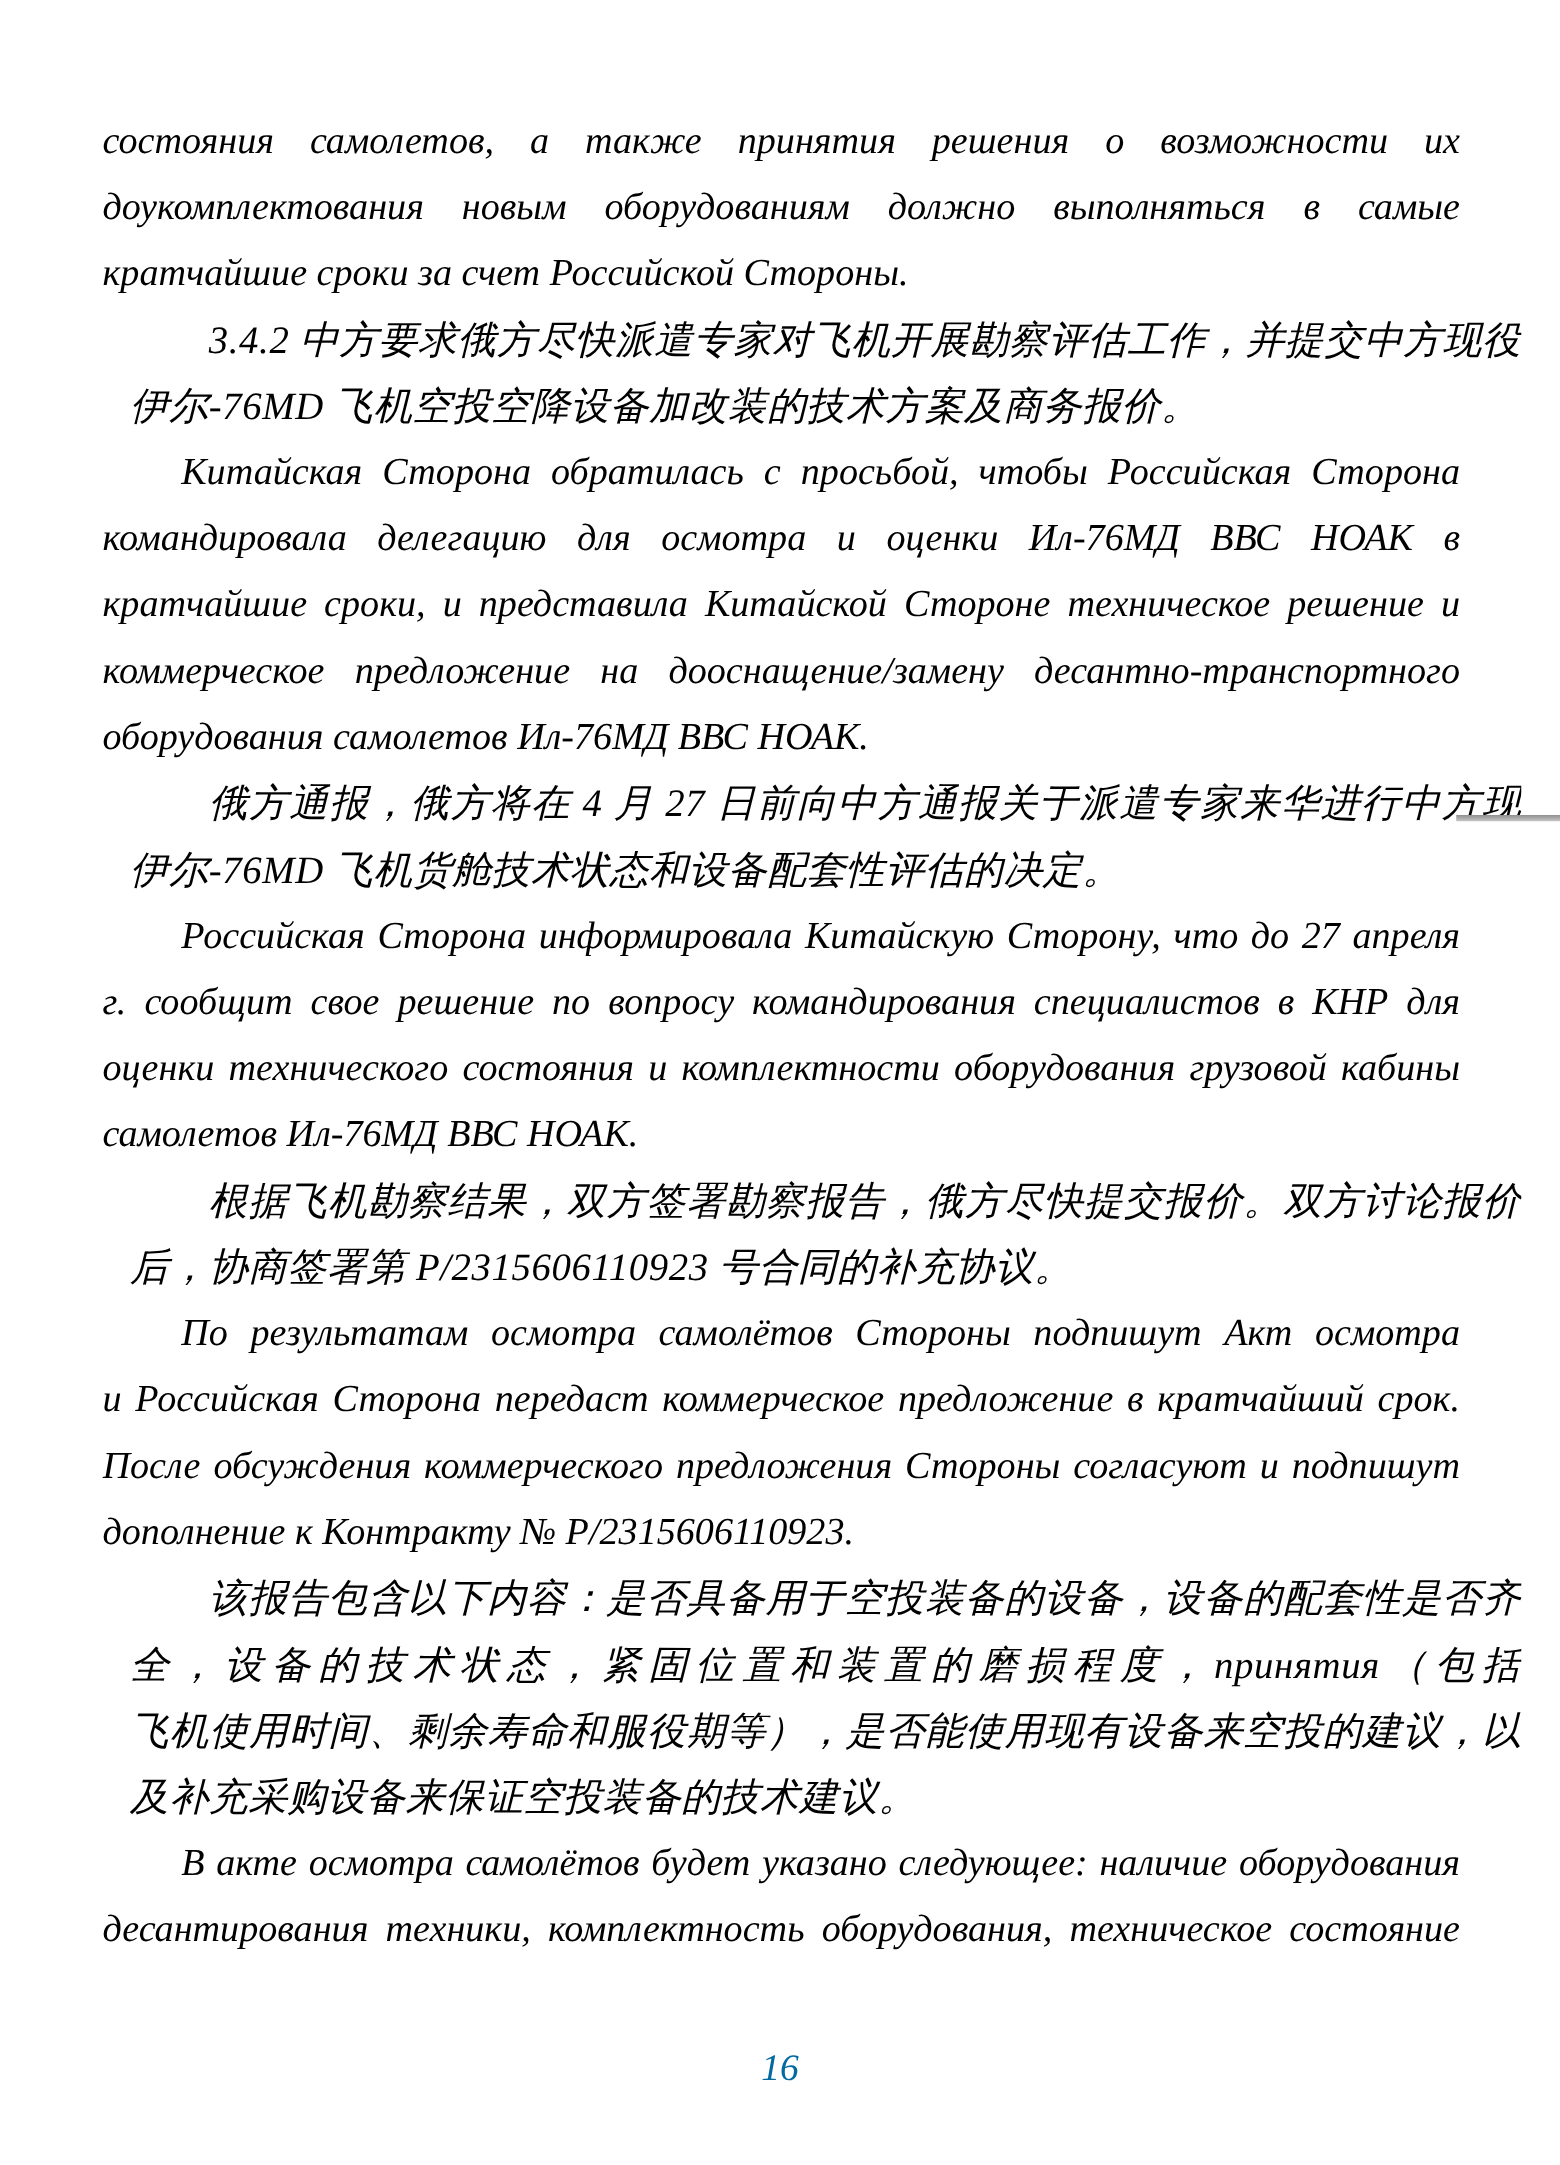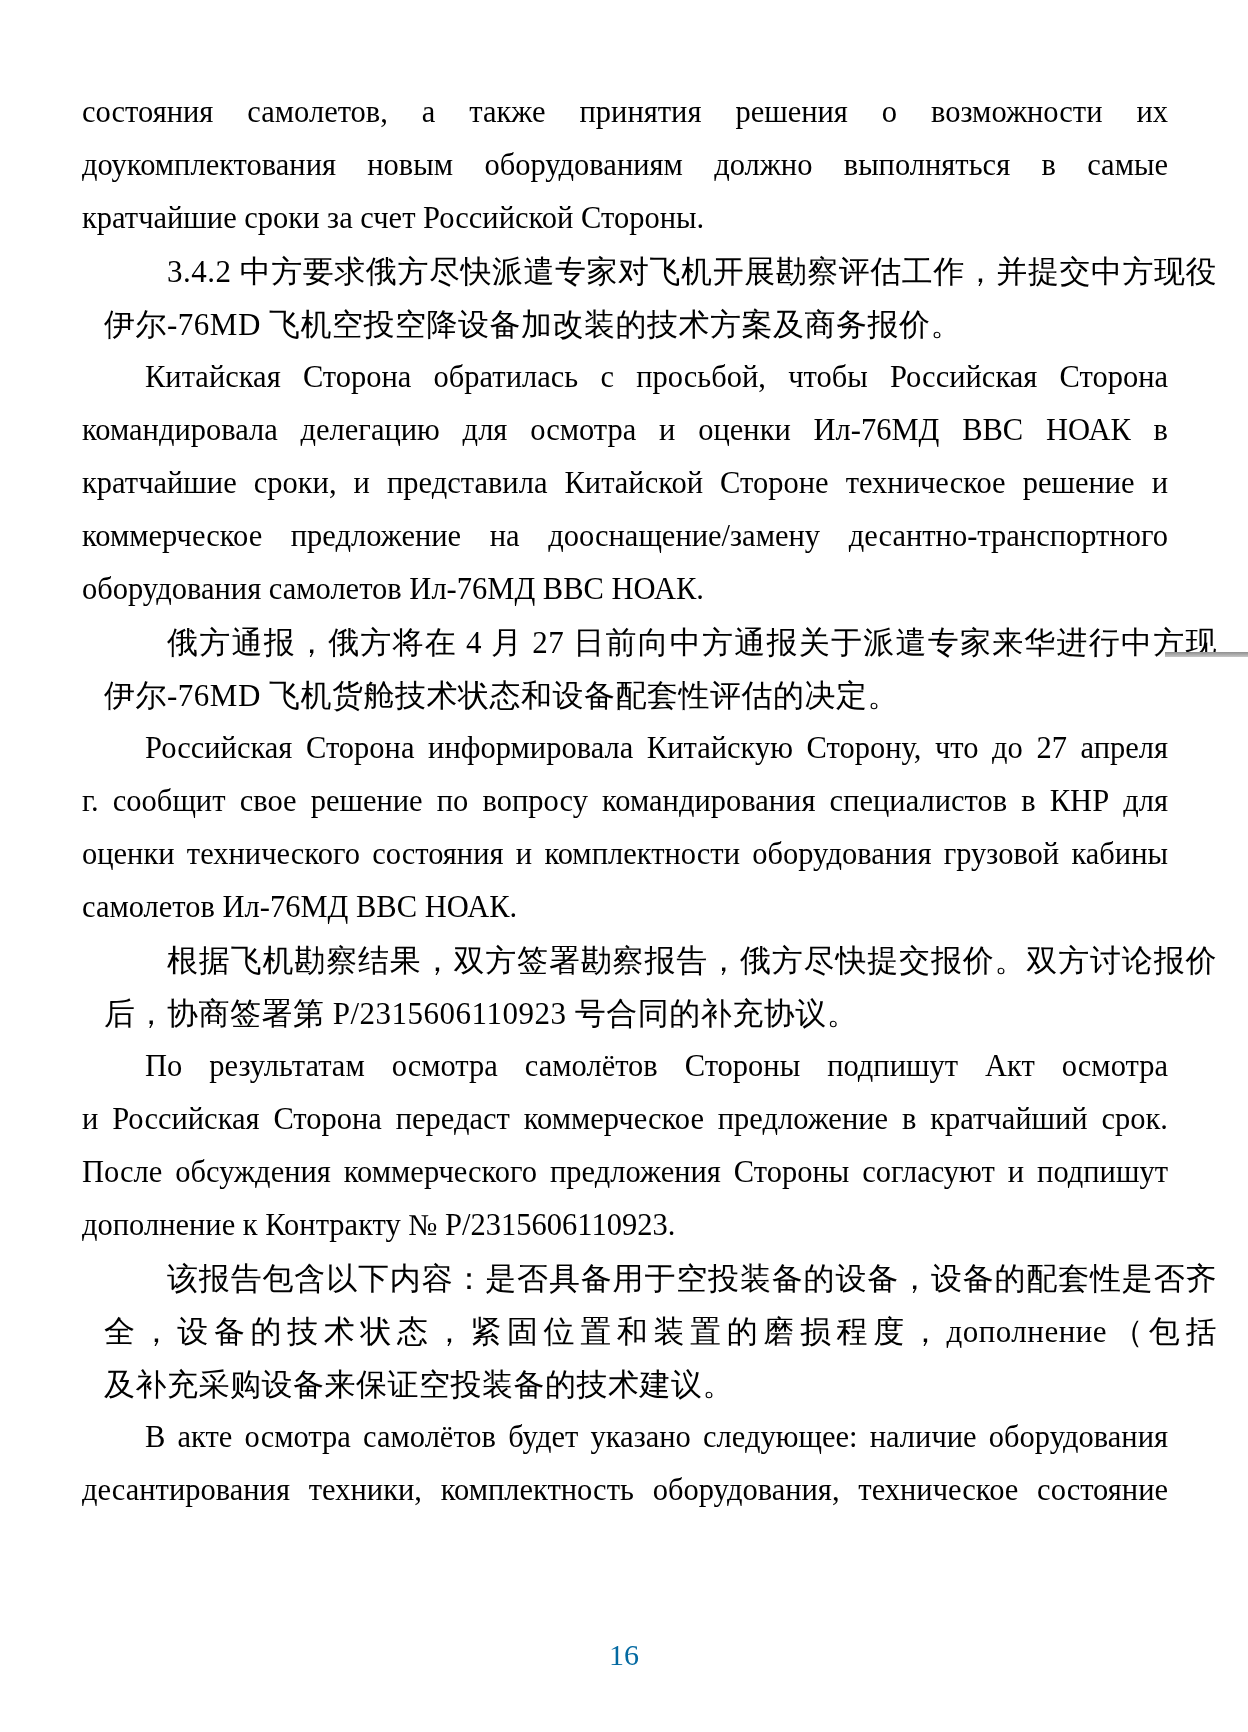--- a/index.html
+++ b/index.html
@@ -8,20 +8,21 @@
     background: #ffffff;
   }
   .page {
     position: relative;
     width: 1248px;
     height: 1732px;
     background: #ffffff;
     overflow: hidden;
     font-family: "Liberation Serif", "DejaVu Serif", serif;
     color: #000000;
+    font-style: italic;
   }
   .doc-content {
     position: absolute;
     left: 82px;
     top: 86px;
     width: 1113px;
   }
   .line {
     height: 53px;
     line-height: 53px;
@@ -84,20 +85,21 @@
       <div class="line ru justify">г. сообщит свое решение по вопросу командирования специалистов в КНР для</div>
       <div class="line ru justify">оценки технического состояния и комплектности оборудования грузовой кабины</div>
       <div class="line ru">самолетов Ил-76МД ВВС НОАК.</div>
       <div class="line zh justify indent">根据飞机勘察结果，双方签署勘察报告，俄方尽快提交报价。双方讨论报价</div>
       <div class="line zh">后，协商签署第 P/2315606110923 号合同的补充协议。</div>
       <div class="line ru justify indent">По результатам осмотра самолётов Стороны подпишут Акт осмотра самолётов</div>
       <div class="line ru justify">и Российская Сторона передаст коммерческое предложение в кратчайший срок.</div>
       <div class="line ru justify">После обсуждения коммерческого предложения Стороны согласуют и подпишут</div>
       <div class="line ru">дополнение к Контракту № P/2315606110923.</div>
       <div class="line zh justify indent">该报告包含以下内容：是否具备用于空投装备的设备，设备的配套性是否齐</div>
-      <div class="line zh justify">全，设备的技术状态，紧固位置和装置的磨损程度，дополнение（包括</div>
+      <div class="line zh justify">全，设备的技术状态，紧固位置和装置的磨损程度，принятия（包括</div>
+      <div class="line zh justify">飞机使用时间、剩余寿命和服役期等），是否能使用现有设备来空投的建议，以</div>
       <div class="line zh">及补充采购设备来保证空投装备的技术建议。</div>
       <div class="line ru justify indent">В акте осмотра самолётов будет указано следующее: наличие оборудования для</div>
       <div class="line ru justify">десантирования техники, комплектность оборудования, техническое состояние</div>
     </div>
   <div class="edge-line"></div>
   <div class="page-number">16</div>
 </div>
 
 </body></html>

